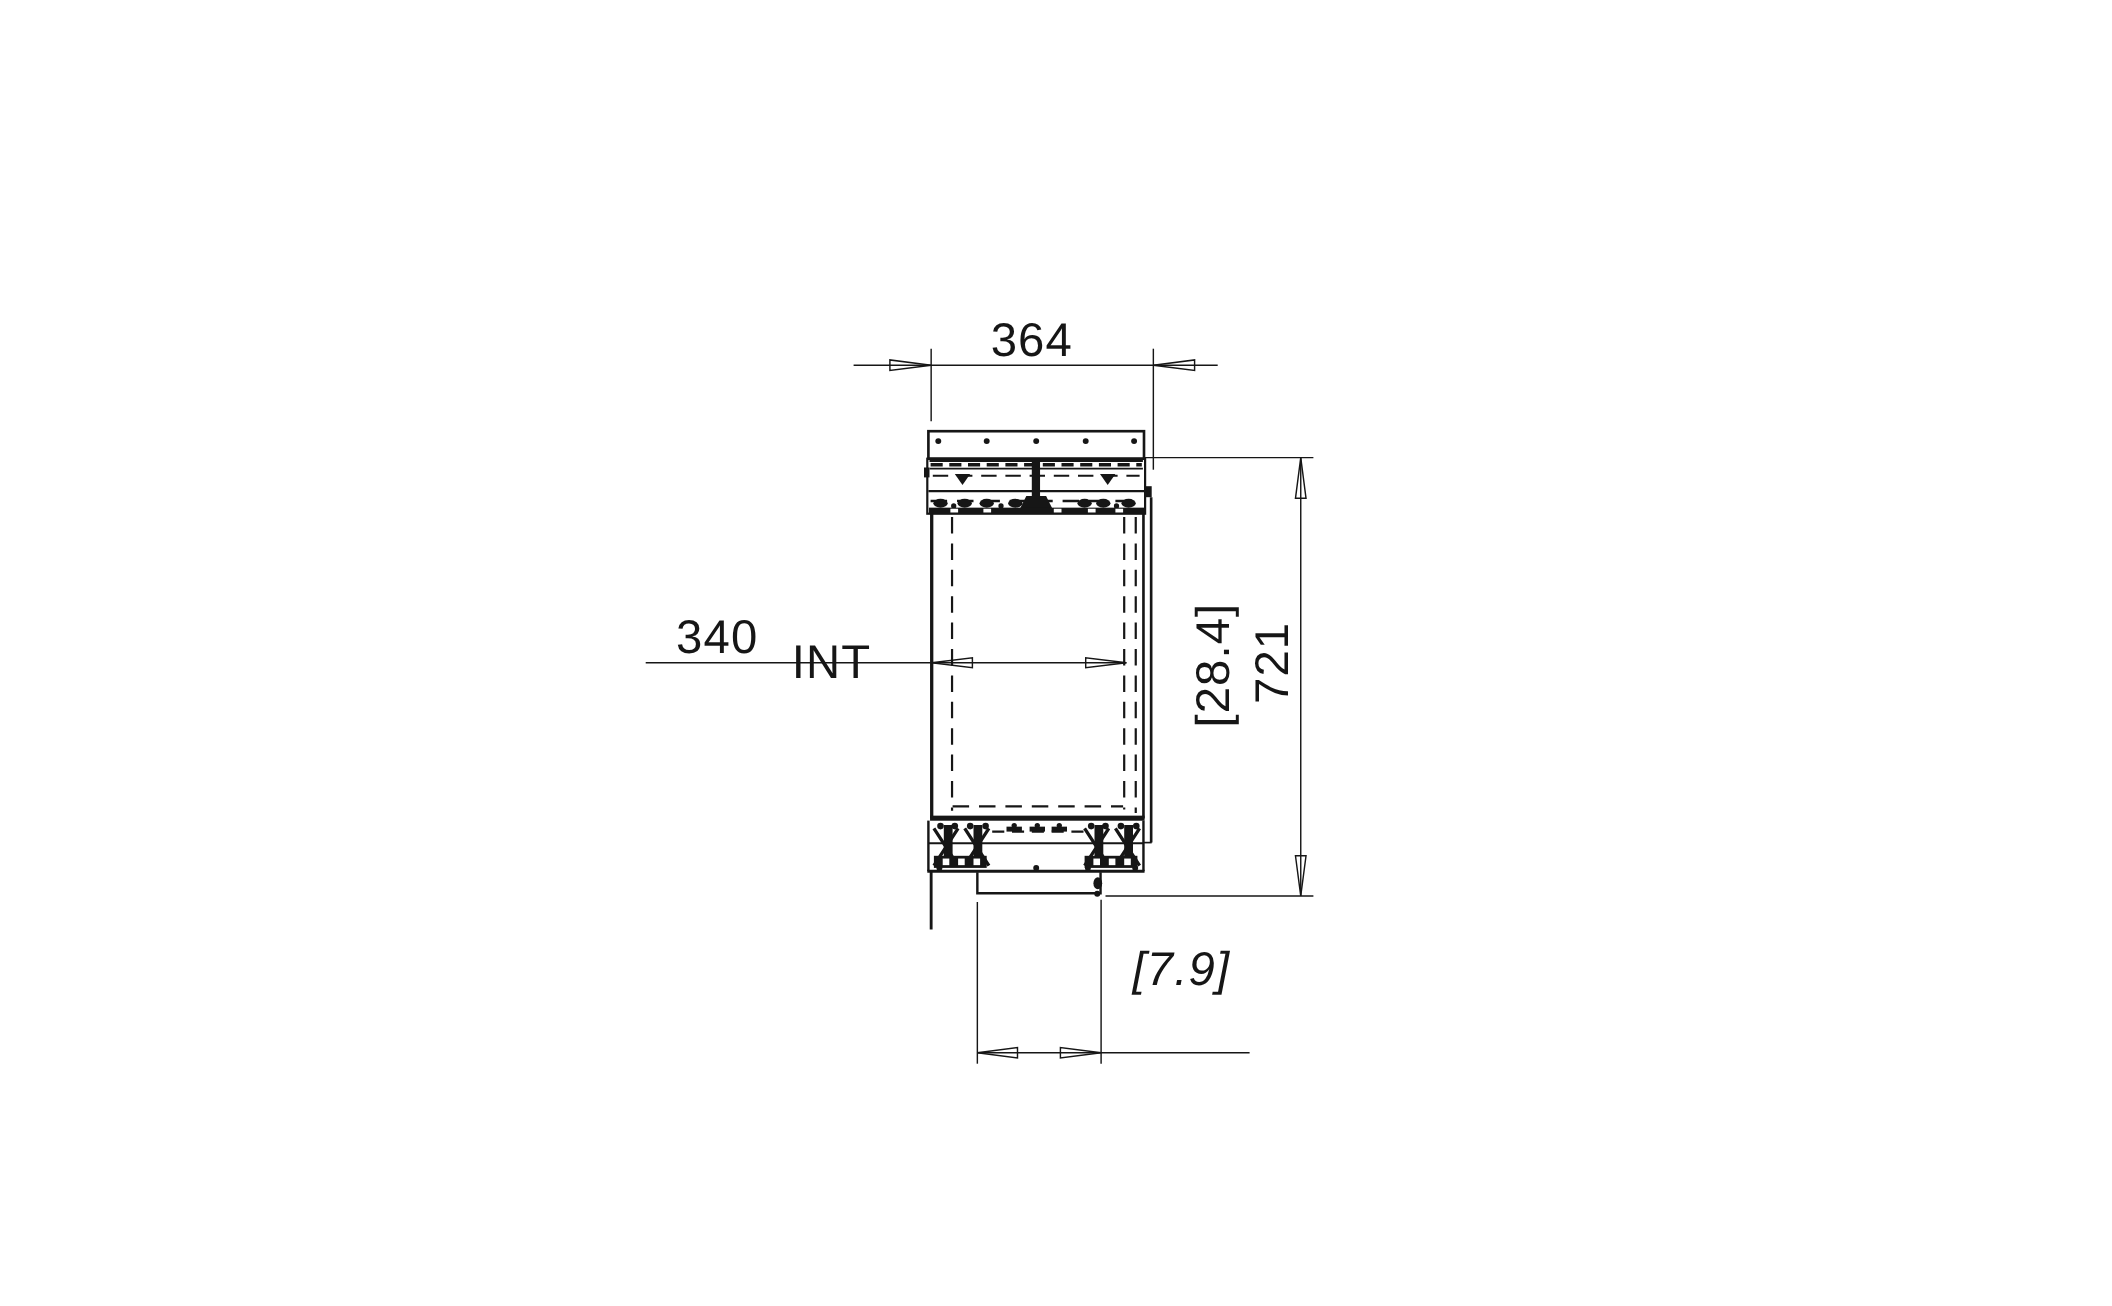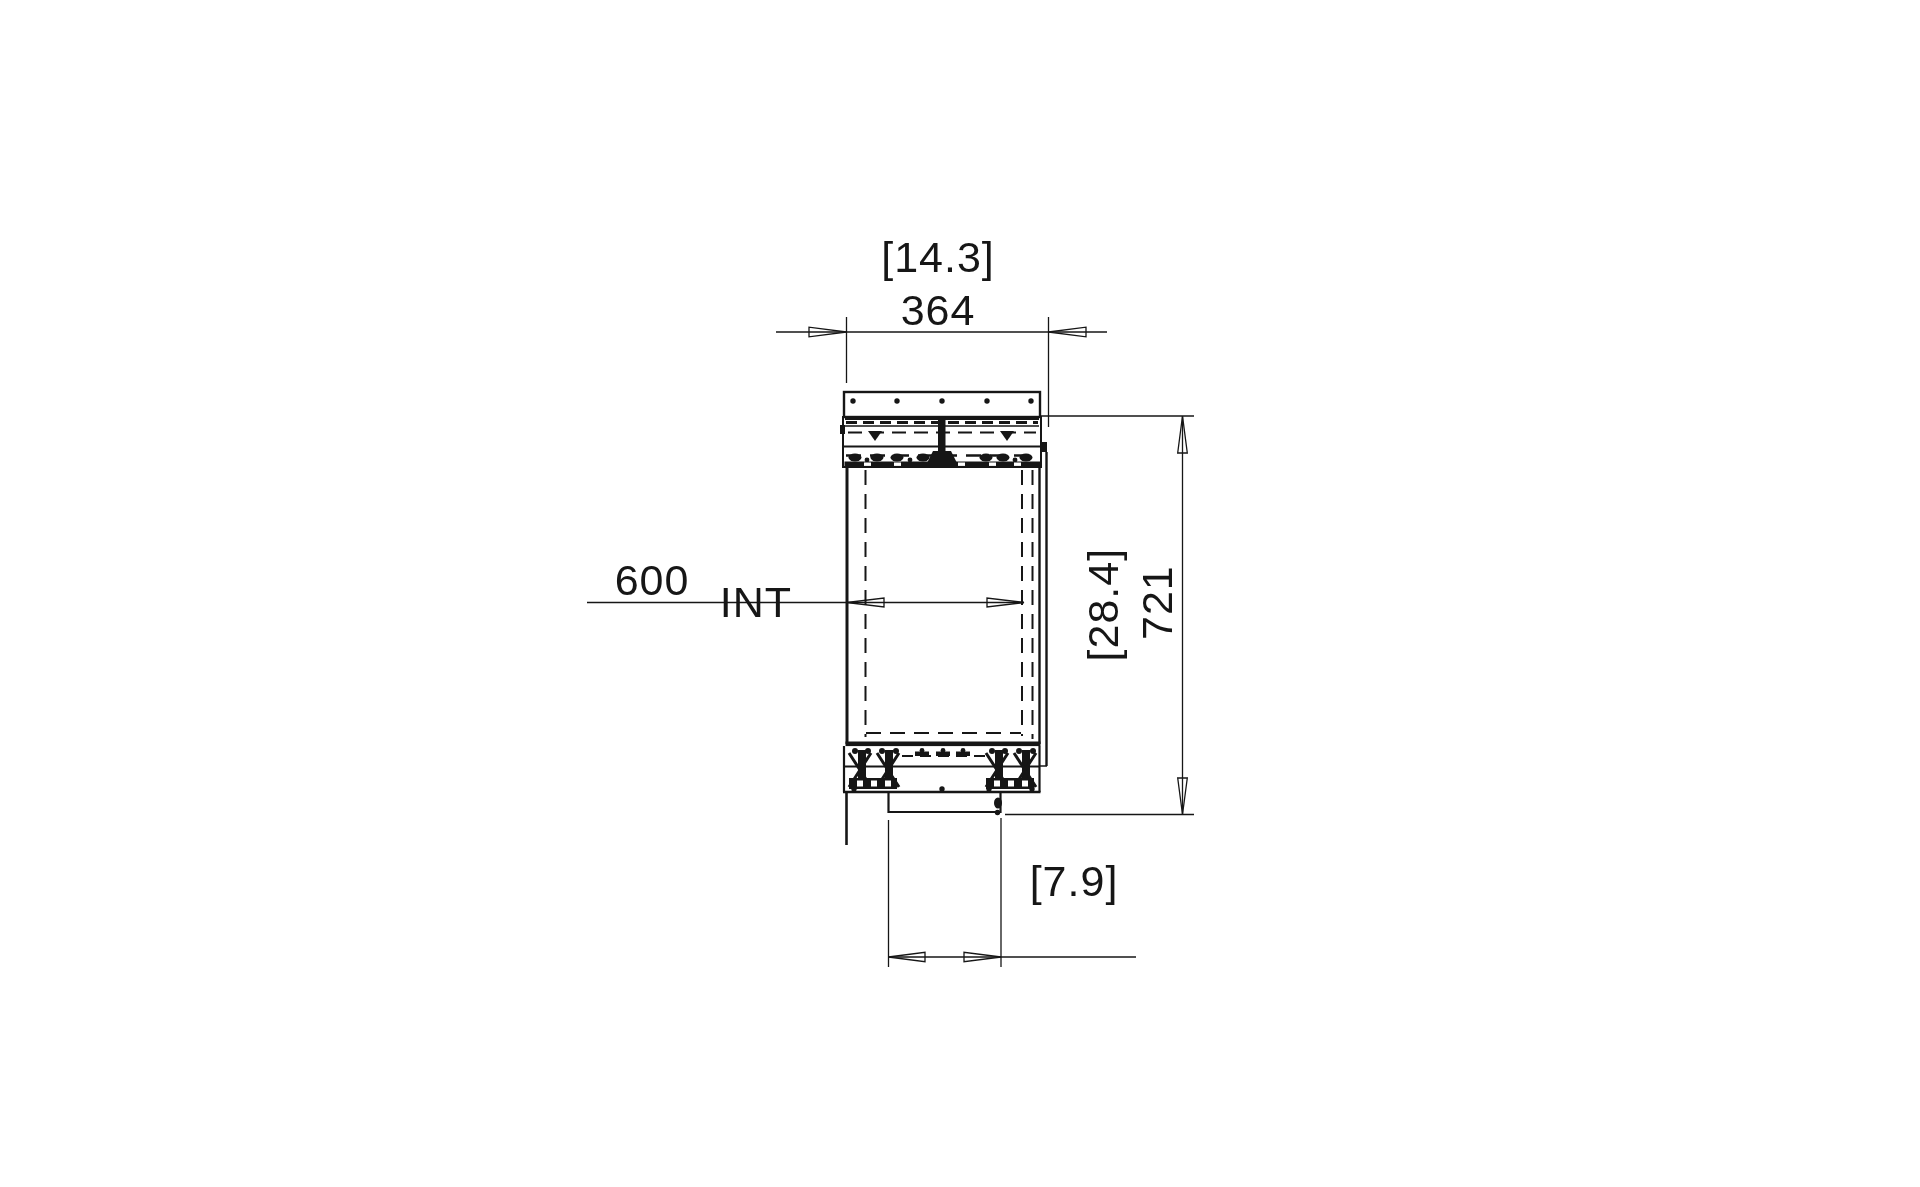--- a/index.html
+++ b/index.html
@@ -175,24 +175,23 @@
 
     <g stroke-width="1.3">
       <line x1="888.5" y1="820" x2="888.5" y2="967"></line>
       <line x1="1001" y1="818" x2="1001" y2="967"></line>
       <line x1="888.5" y1="957" x2="1136" y2="957"></line>
       <polygon points="888.5,957 925,952.3 925,961.7"></polygon>
       <polygon points="1001,957 964,952.3 964,961.7"></polygon>
     </g>
   </svg>
 
-  <div class="dimtext w200" style="left:838px;top:234px;">[14.3]</div>
   <div class="dimtext w200" style="left:838px;top:287px;">364</div>
 
-  <div class="dimtext w100" style="left:597px;top:557px;">600</div>
+  <div class="dimtext w100" style="left:597px;top:557px;">340</div>
   <div class="dimtext w100" style="left:701px;top:579px;">INT</div>
 
   <div class="dimtext vert w200" style="left:1004px;top:581px;">[28.4]</div>
   <div class="dimtext vert w200" style="left:1058px;top:579px;">721</div>
 
-  <div class="dimtext w200" style="left:974px;top:858px;">[7.9]</div>
+  <div class="dimtext w200" style="left:974px;top:858px;font-style:italic;">[7.9]</div>
 
 </div>
 
 </body></html>

